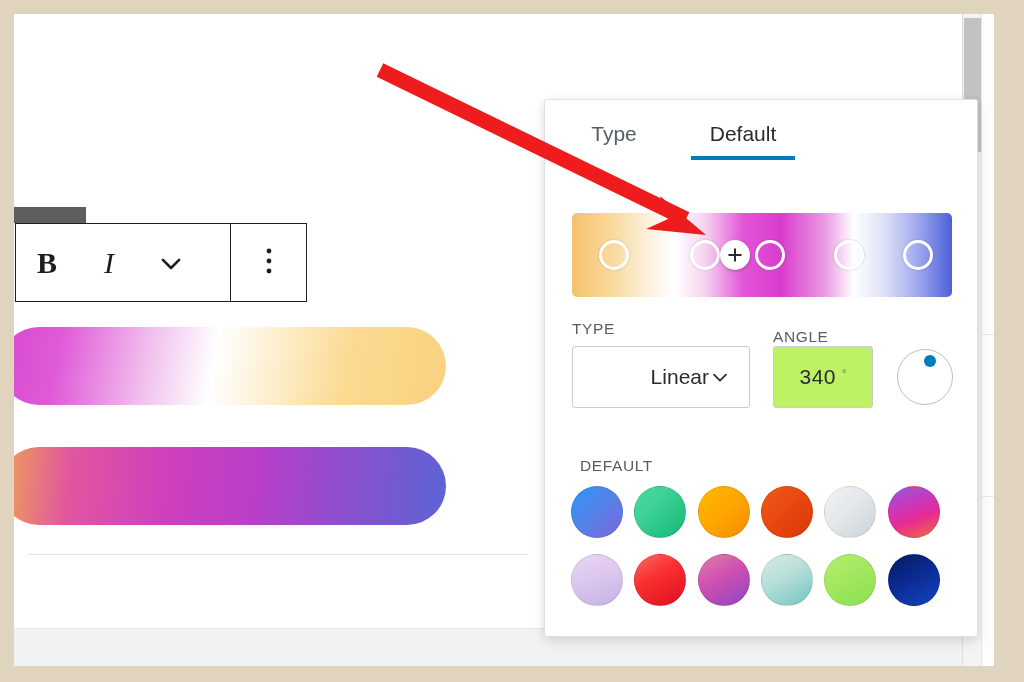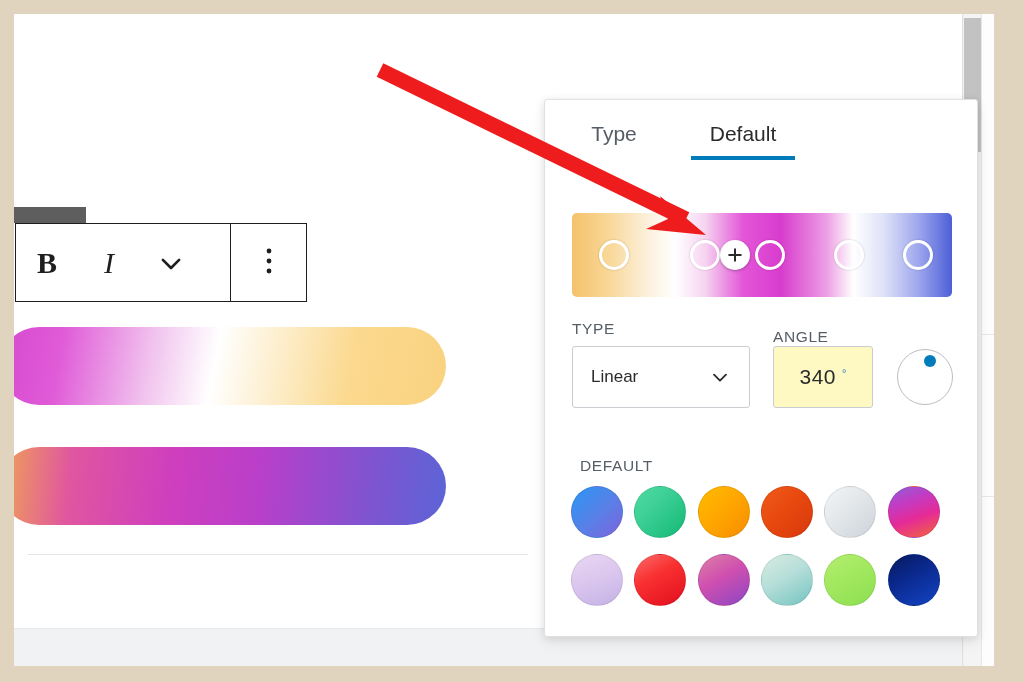--- a/index.html
+++ b/index.html
@@ -166,31 +166,31 @@
 
   
   #type-select{
     position:absolute;left:27px;top:246px;
     width:178px;height:62px;
     border:1px solid #c9cdd1;border-radius:3px;
     background:#fff;box-sizing:border-box;
     display:flex;align-items:center;cursor:pointer;
   }
   #type-value{
-    flex:1;text-align:left;font-size:17px;color:#2b2b2b;
+    flex:1;text-align:right;font-size:21px;color:#2b2b2b;
     padding-left:18px;
   }
   #type-chevron{padding-right:18px;display:flex;align-items:center;}
 
   
   #angle-input{
     position:absolute;left:228px;top:246px;
     width:100px;height:62px;
     border:1px solid #c9cdd1;border-radius:3px;
-    background:#fef9c3;box-sizing:border-box;
+    background:#bef264;box-sizing:border-box;
     display:flex;align-items:center;justify-content:center;cursor:text;
   }
   #angle-value{
     font-size:21px;color:#2b2b2b;letter-spacing:.5px;
   }
   #angle-unit{
     font-size:11px;color:#2a7fc0;margin-left:6px;margin-bottom:8px;
   }
   #angle-dial{
     position:absolute;left:352px;top:249px;

